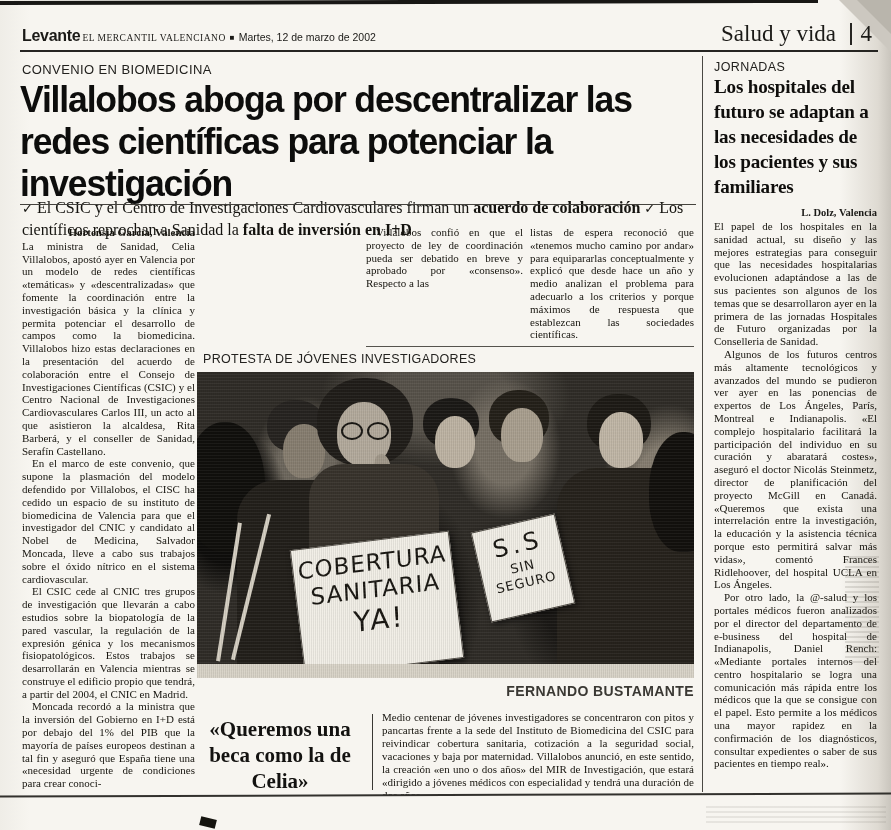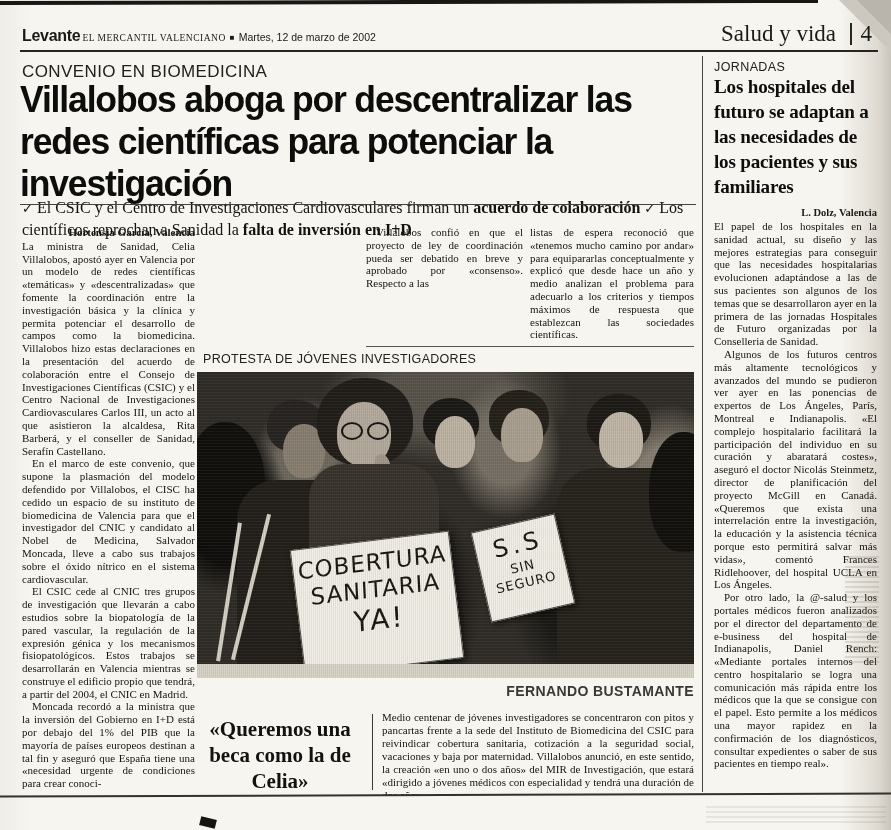--- a/index.html
+++ b/index.html
@@ -20,21 +20,21 @@
   .header{position:absolute;left:20px;top:18px;width:858px;height:32px;border-bottom:2px solid #262522;}
   .brand{font-family:"Liberation Sans",sans-serif;font-weight:bold;font-size:16px;letter-spacing:-0.3px;}
   .subbrand{font-family:"Liberation Serif",serif;font-size:9.5px;letter-spacing:.5px;margin-left:2px;}
   .hdr-sep{font-size:8px;margin:0 4px;position:relative;top:-1px;}
   .hdr-date{font-family:"Liberation Sans",sans-serif;font-size:10.5px;}
   .hdr-left{position:absolute;left:2px;bottom:5px;white-space:nowrap;}
   .hdr-right{position:absolute;right:6px;bottom:3px;white-space:nowrap;font-size:23px;font-family:"Liberation Serif",serif;}
   .hdr-page-sep{display:inline-block;width:1.5px;height:22px;background:#262522;margin:0 9px -4px 14px;}
 
   
-  .kicker{position:absolute;left:22px;top:62px;font-family:"Liberation Sans",sans-serif;font-size:17px;letter-spacing:.4px;color:#22211e;}
+  .kicker{position:absolute;left:22px;top:62px;font-family:"Liberation Sans",sans-serif;font-size:13px;letter-spacing:.4px;color:#22211e;}
   .headline{
     position:absolute;left:20px;top:79px;width:700px;
     font-family:"Liberation Sans",sans-serif;font-weight:bold;
     font-size:37px;line-height:1.13;letter-spacing:-1.2px;color:#0d0d0c;
     transform:scaleX(0.96);transform-origin:left top;
   }
   .deck{
     position:absolute;left:22px;top:181px;width:662px;
     font-size:16px;line-height:21px;color:#14130f;
   }
@@ -165,21 +165,21 @@
     <p>En el marco de este convenio, que supone la plasmación del modelo defendido por Villalobos, el CISC ha cedido un espacio de su instituto de biomedicina de Valencia para que el investigador del CNIC y candidato al Nobel de Medicina, Salvador Moncada, lleve a cabo sus trabajos sobre el óxido nítrico en el sistema cardiovascular.</p>
     <p>El CSIC cede al CNIC tres grupos de investigación que llevarán a cabo estudios sobre la biopatología de la pared vascular, la regulación de la expresión génica y los mecanismos fisiopatológicos. Estos trabajos se desarrollarán en Valencia mientras se construye el edificio propio que tendrá, a partir del 2004, el CNIC en Madrid.</p>
     <p>Moncada recordó a la ministra que la inversión del Gobierno en I+D está por debajo del 1% del PIB que la mayoría de países europeos destinan a tal fin y aseguró que España tiene una «necesidad urgente de condiciones para crear conoci-</p>
   </div>
 
 
   <div class="bodycol col2">
     <p>Villalobos confió en que el proyecto de ley de coordinación pueda ser debatido en breve y aprobado por «consenso». Respecto a las</p>
   </div>
   <div class="bodycol col3">
-    <p class="noindent">listas de espera reconoció que «tenemos mucho camino por andar» para equipararlas conceptualmente y explicó que desde hace un año y medio analizan el problema para adecuarlo a los criterios y tiempos máximos de respuesta que establezcan las sociedades científicas.</p>
+    <p class="noindent">listas de espera reconoció que «tenemos mucho camino por andar» para equipararlas conceptualmente y explicó que desde hace un año y medio analizan el problema para adecuarlo a los criterios y porque máximos de respuesta que establezcan las sociedades científicas.</p>
   </div>
   <div class="col-end-rule"></div>
 
   <div class="photo-label">PROTESTA DE JÓVENES INVESTIGADORES</div>
   <div class="photo">
 
     <div class="ph head" style="left:-12px;top:50px;width:80px;height:130px;background:#100f0c;"></div>
     <div class="ph head" style="left:70px;top:28px;width:58px;height:52px;background:#262320;"></div>
     <div class="ph head" style="left:86px;top:52px;width:42px;height:54px;background:#877e70;"></div>
     <div class="ph" style="left:40px;top:108px;width:140px;height:200px;background:#221f1a;border-radius:40px 40px 0 0;"></div>

